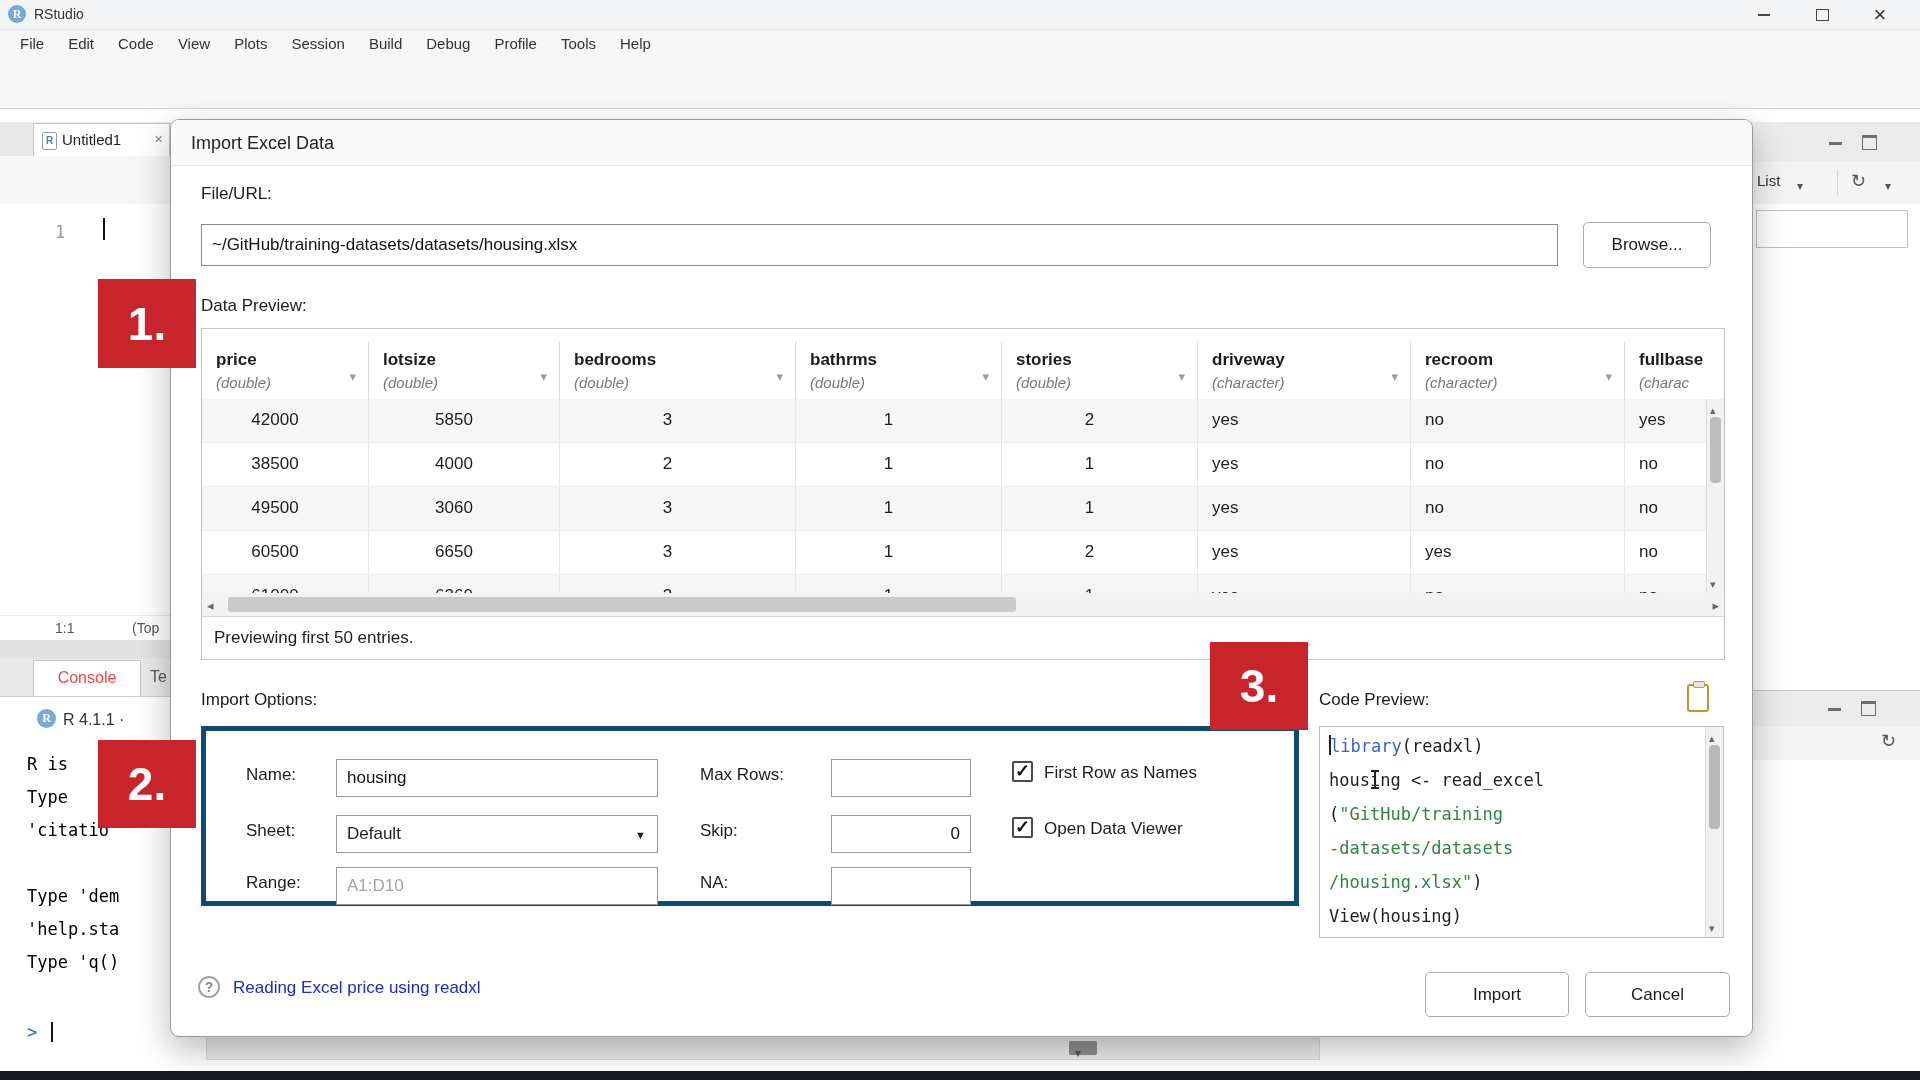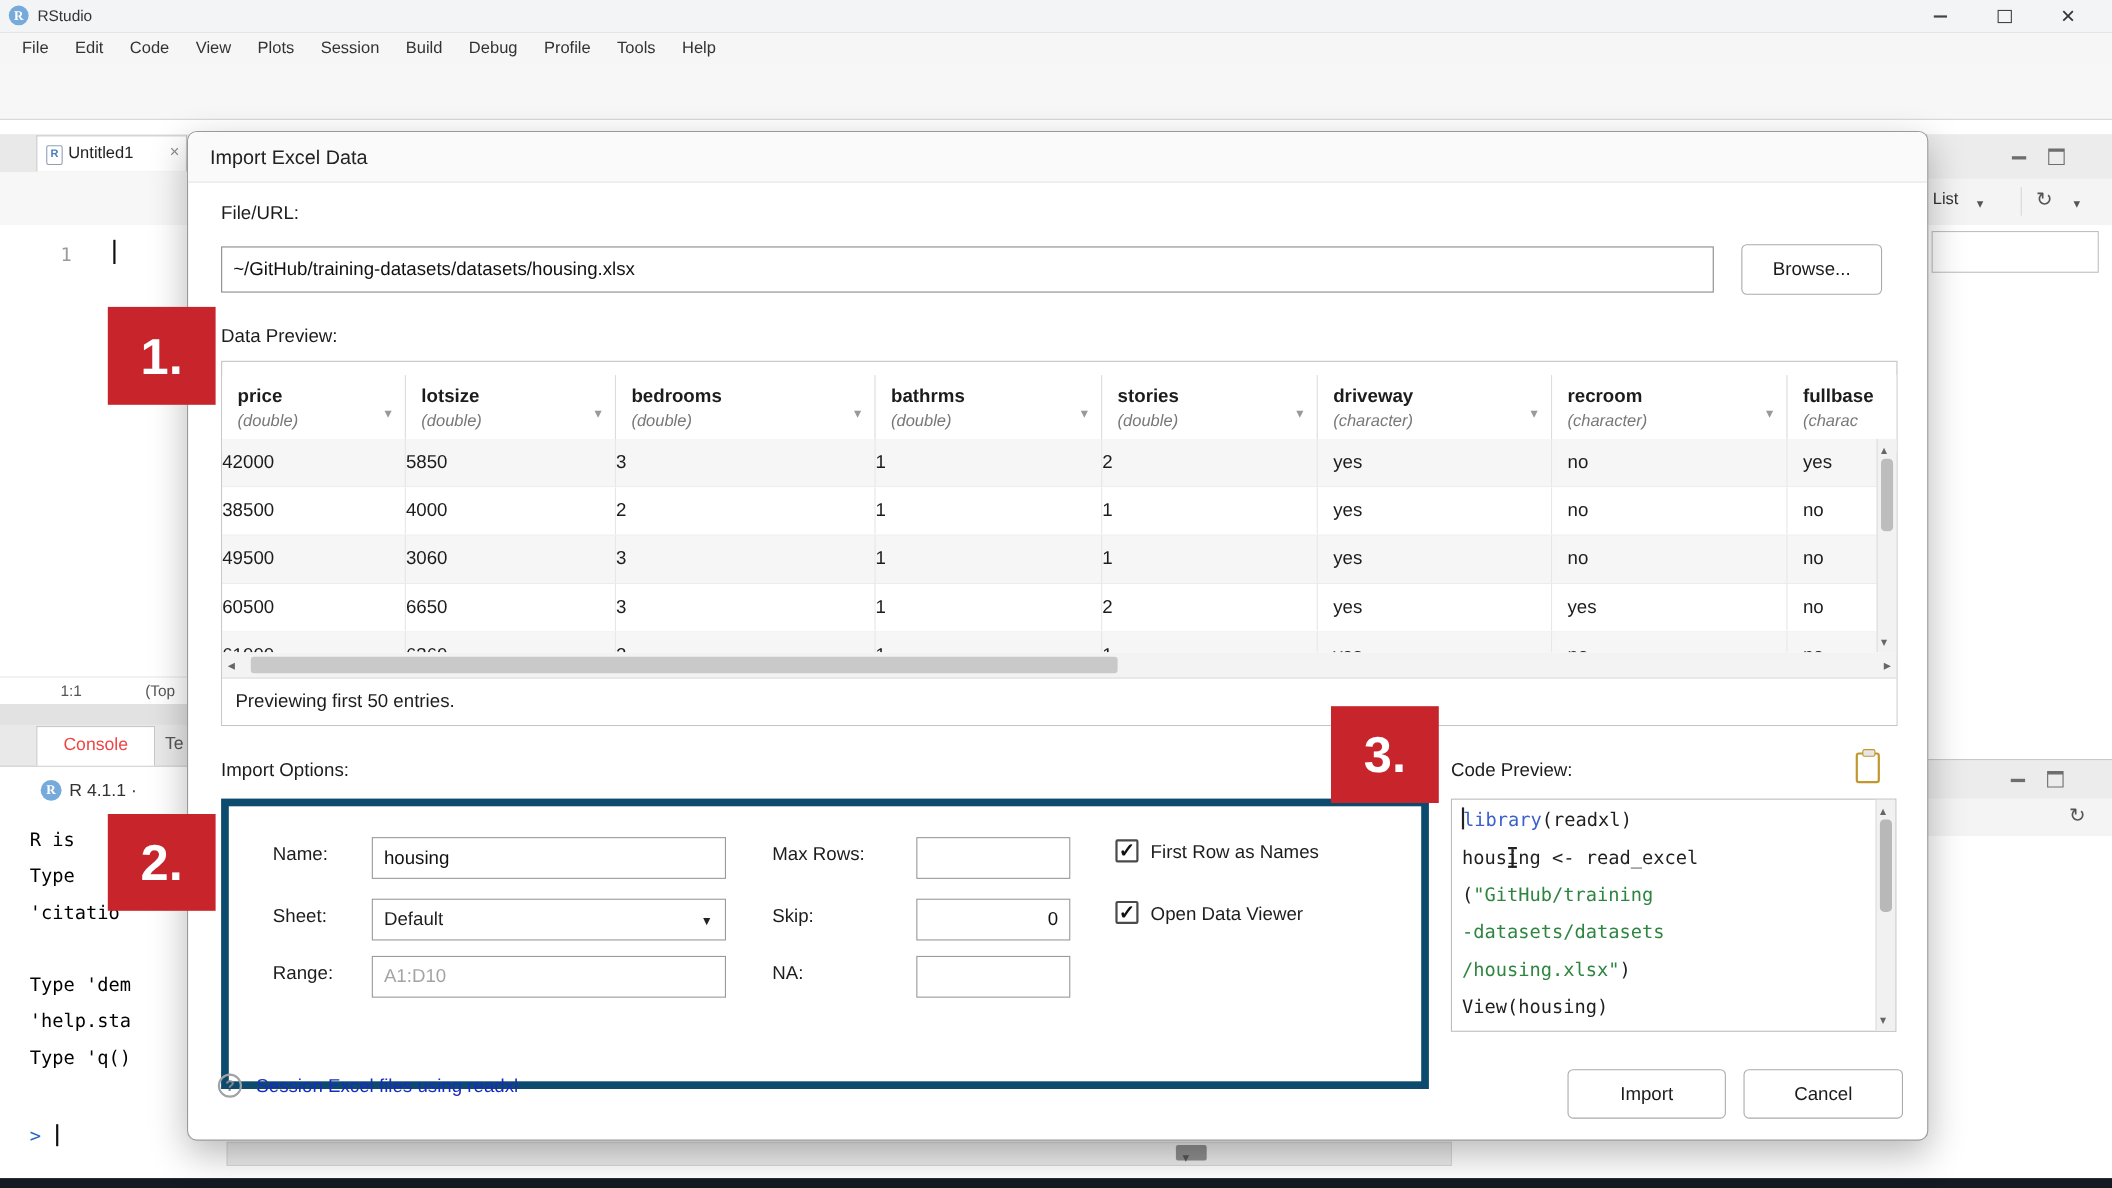--- a/index.html
+++ b/index.html
@@ -122,37 +122,37 @@
   .pt-head{position:absolute;left:0;top:12px;width:100%;height:70px;display:flex;border-bottom:1px solid #d5d5d5;background:#fff;}
   .pt-th{position:relative;box-sizing:border-box;border-right:1px solid #dcdcdc;padding:9px 0 0 14px;}
   .pt-name{font-size:17px;font-weight:bold;color:#1c1c1c;}
   .pt-type{font-size:15px;font-style:italic;color:#787878;margin-top:4px;}
   .sort-caret{position:absolute;right:12px;top:26px;}
   .sort-caret::before{content:"▾";font-size:13px;color:#999;}
   .pt-body{position:absolute;left:0;top:70px;width:100%;height:194px;overflow:hidden;}
   .pt-row{display:flex;height:43px;border-bottom:1px solid #ececec;}
   .pt-row-even{background:#f6f6f6;} .pt-row-odd{background:#ffffff;}
   .pt-td{box-sizing:border-box;border-right:1px solid #e7e7e7;font-size:17px;line-height:42px;color:#1c1c1c;}
-  .pt-td.num{text-align:left;padding-right:20px;}
+  .pt-td.num{text-align:center;padding-right:20px;}
   .pt-td.chr{text-align:left;padding-left:14px;}
   .pt-col1{width:167px;} .pt-col2{width:191px;} .pt-col3{width:236px;} .pt-col4{width:206px;}
   .pt-col5{width:196px;} .pt-col6{width:213px;} .pt-col7{width:214px;} .pt-col8{flex:1;border-right:none;}
   .vscroll{position:absolute;right:0;top:70px;width:17px;height:194px;background:#f2f2f2;border-left:1px solid #ddd;}
   .vs-up{position:absolute;top:1px;left:3px;} .vs-up::before{content:"▴";font-size:11px;color:#666;}
   .vs-dn{position:absolute;bottom:1px;left:3px;} .vs-dn::before{content:"▾";font-size:11px;color:#666;}
   .vs-handle{position:absolute;left:3px;top:18px;width:11px;height:66px;background:#bdbdbd;border-radius:4px;}
   .hscroll{position:absolute;left:0;top:264px;width:100%;height:24px;background:#f3f3f3;border-bottom:1px solid #d5d5d5;box-sizing:border-box;}
   .hs-left{position:absolute;left:5px;top:3px;} .hs-left::before{content:"◂";font-size:13px;color:#666;}
   .hs-right{position:absolute;right:5px;top:3px;} .hs-right::before{content:"▸";font-size:13px;color:#666;}
   .hs-handle{position:absolute;left:26px;top:4px;width:788px;height:15px;background:#c9c9c9;border-radius:3px;}
   .pt-footer{position:absolute;left:0;top:288px;width:100%;height:42px;line-height:42px;padding-left:12px;
              box-sizing:border-box;font-size:17px;color:#1c1c1c;background:#fff;}
 
   .options-label{left:30px;top:570px;}
-  .options-box{left:30px;top:606px;width:1098px;height:264px;border:7px solid #0c4a6e;box-sizing:border-box;}
+  .options-box{left:30px;top:606px;width:1098px;height:180px;border:5px solid #0c4a6e;box-sizing:border-box;}
   .opt-lab{position:absolute;font-size:17px;color:#1c1c1c;}
   .opt-input{position:absolute;height:38px;border:1px solid #9a9a9a;font-size:17px;padding:0 10px;box-sizing:border-box;
              outline:none;color:#111;background:#fff;font-family:"Liberation Sans",sans-serif;}
   .opt-input::placeholder{color:#a4a4a4;}
   .name-lab{left:40px;top:34px;} .sheet-lab{left:40px;top:90px;} .range-lab{left:40px;top:142px;}
   .name-input{left:130px;top:28px;width:322px;}
   .sheet-select{position:absolute;left:130px;top:84px;width:322px;height:38px;border:1px solid #9a9a9a;background:#fff;
                 font-size:17px;line-height:36px;padding-left:10px;box-sizing:border-box;}
   .sheet-caret{position:absolute;right:11px;top:0;}
   .sheet-caret::before{content:"▼";font-size:11px;color:#222;}
@@ -469,21 +469,21 @@
         </div>
       <div class="code-vscroll">
         <span class="vs-up"></span>
         <div class="cs-handle"></div>
         <span class="vs-dn"></span>
       </div>
     </div>
     <div class="abs ibeam"></div>
 
     <span class="abs help-circle"></span>
-    <span class="abs help-link" style="color: rgb(28, 42, 192);">Session Excel files using readxl</span>
+    <span class="abs help-link" style="color: rgb(28, 42, 192);">Reading Excel price using readxl</span>
     <button class="abs btn import-btn">Import</button>
     <button class="abs btn cancel-btn">Cancel</button>
   </div>
 
   <div class="abs badge badge1" style="background: rgb(199, 36, 44);">
       <span>1.</span>
     </div>
   <div class="abs badge badge2" style="background: rgb(199, 36, 44);">
       <span>2.</span>
     </div>

